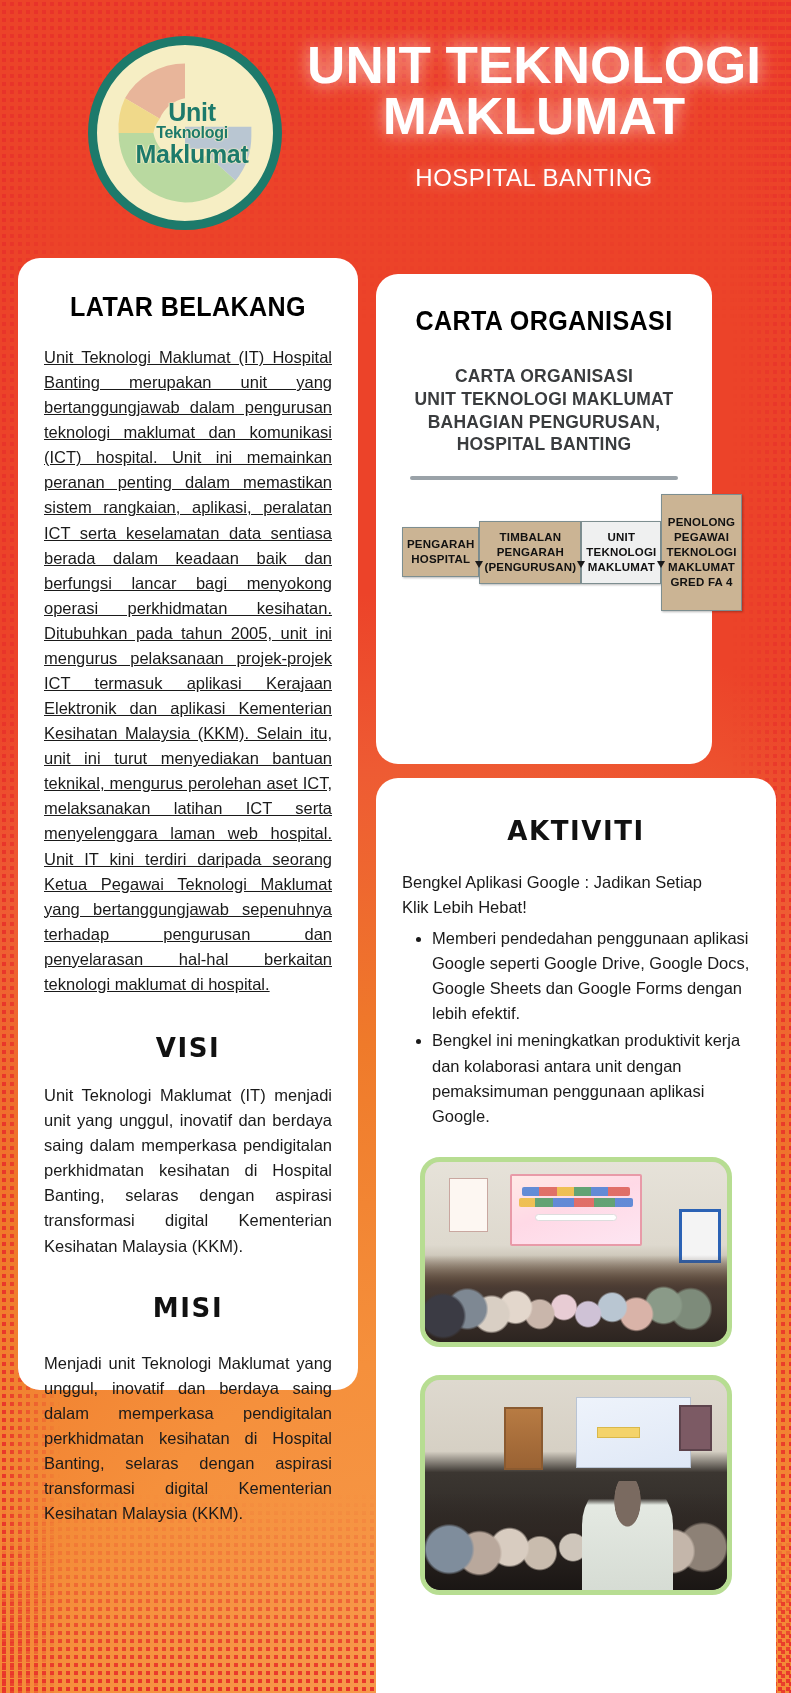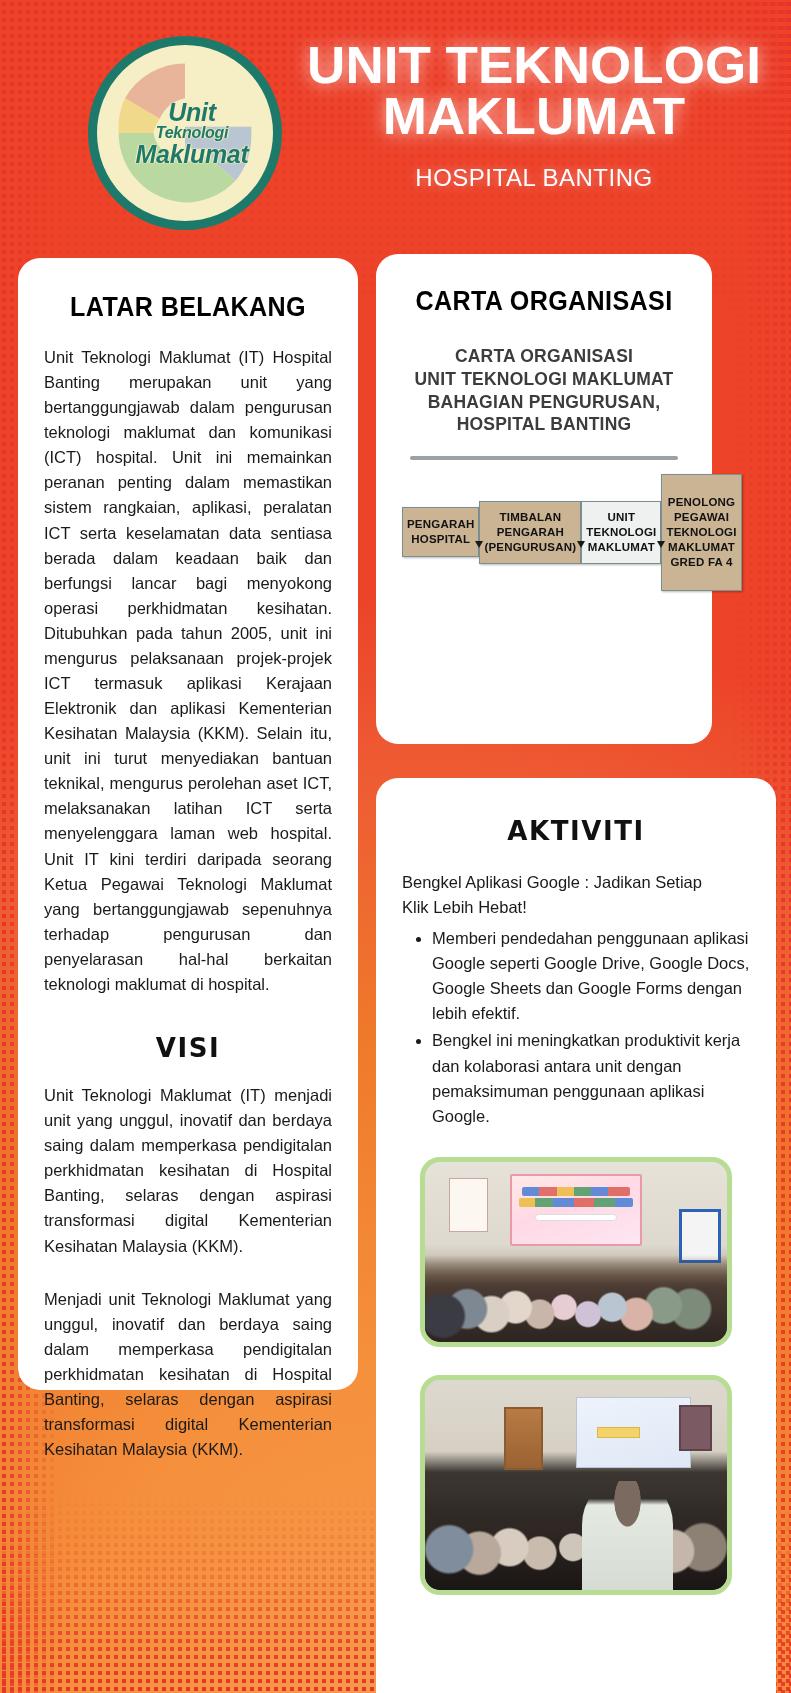--- a/index.html
+++ b/index.html
@@ -87,21 +87,20 @@
     position: relative;
     z-index: 3;
     text-align: center;
     color: #1d7a6b;
     font-weight: bold;
     line-height: 1.04;
     font-size: 25px;
     letter-spacing: -0.3px;
     text-shadow: 0 0 2px #f6eec4, 1px 0 1px #f6eec4, -1px 0 1px #f6eec4;
     padding-left: 14px;
-    font-style: italic;
   }
   #logo-text .l1 { font-size: 25px; }
   #logo-text .l2 { font-size: 16px; }
   #logo-text .l3 { font-size: 25px; }
 
   #header-titles {
     position: absolute;
     left: 295px; top: 40px;
     width: 478px;
     text-align: center;
@@ -125,21 +124,21 @@
     text-shadow: 0 0 12px rgba(255,255,255,0.45);
   }
 
   
   .card {
     position: absolute;
     background: #ffffff;
     border-radius: 22px;
   }
   #card-left  { left: 18px;  top: 258px; width: 340px; height: 1132px; }
-  #card-org   { left: 376px; top: 254px; width: 336px; height: 490px; }
+  #card-org   { left: 376px; top: 274px; width: 336px; height: 490px; }
   #card-akt   { left: 376px; top: 778px; width: 400px; height: 984px; }
 
   .card-inner { padding: 0 26px; }
 
   
   .h-condensed {
     text-align: center;
     font-weight: bold;
     color: #000000;
     font-size: 27px;
@@ -158,21 +157,21 @@
 
   .body-text {
     font-size: 16.5px;
     line-height: 1.52;
     color: #1a1a1a;
     text-align: justify;
     text-justify: inter-word;
   }
 
   #latar-heading { padding-top: 34px; }
-  #latar-body    { padding-top: 22px; }
+  #latar-body    { padding-top: 22px; text-decoration: underline; }
   #visi-heading  { padding-top: 36px; }
   #visi-body     { padding-top: 20px; }
   #misi-heading  { padding-top: 34px; }
   #misi-body     { padding-top: 28px; }
 
   
   #org-heading { padding-top: 32px; }
   #org-subtitle {
     padding-top: 28px;
     text-align: center;
@@ -389,20 +388,21 @@
 
   <div class="card" id="card-left">
     <div class="card-inner">
 
       <div class="h-condensed" id="latar-heading">LATAR BELAKANG</div>
       <div class="body-text" id="latar-body">Unit Teknologi Maklumat (IT) Hospital Banting merupakan unit yang bertanggungjawab dalam pengurusan teknologi maklumat dan komunikasi (ICT) hospital. Unit ini memainkan peranan penting dalam memastikan sistem rangkaian, aplikasi, peralatan ICT serta keselamatan data sentiasa berada dalam keadaan baik dan berfungsi lancar bagi menyokong operasi perkhidmatan kesihatan. Ditubuhkan pada tahun 2005, unit ini mengurus pelaksanaan projek-projek ICT termasuk aplikasi Kerajaan Elektronik dan aplikasi Kementerian Kesihatan Malaysia (KKM). Selain itu, unit ini turut menyediakan bantuan teknikal, mengurus perolehan aset ICT, melaksanakan latihan ICT serta menyelenggara laman web hospital. Unit IT kini terdiri daripada seorang Ketua Pegawai Teknologi Maklumat yang bertanggungjawab sepenuhnya terhadap pengurusan dan penyelarasan hal-hal berkaitan teknologi maklumat di hospital.</div>
 
       <div class="h-slab" id="visi-heading">VISI</div>
       <div class="body-text" id="visi-body">Unit Teknologi Maklumat (IT) menjadi unit yang unggul, inovatif dan berdaya saing dalam memperkasa pendigitalan perkhidmatan kesihatan di Hospital Banting, selaras dengan aspirasi transformasi digital Kementerian Kesihatan Malaysia (KKM).</div>
 
+      <div class="h-slab" id="misi-heading">MISI</div>
       <div class="body-text" id="misi-body">Menjadi unit Teknologi Maklumat yang unggul, inovatif dan berdaya saing dalam memperkasa pendigitalan perkhidmatan kesihatan di Hospital Banting, selaras dengan aspirasi transformasi digital Kementerian Kesihatan Malaysia (KKM).</div>
 
     </div>
   </div>
 
   <div class="card" id="card-org">
     <div class="card-inner">
 
       <div class="h-condensed" id="org-heading">CARTA ORGANISASI</div>
 

